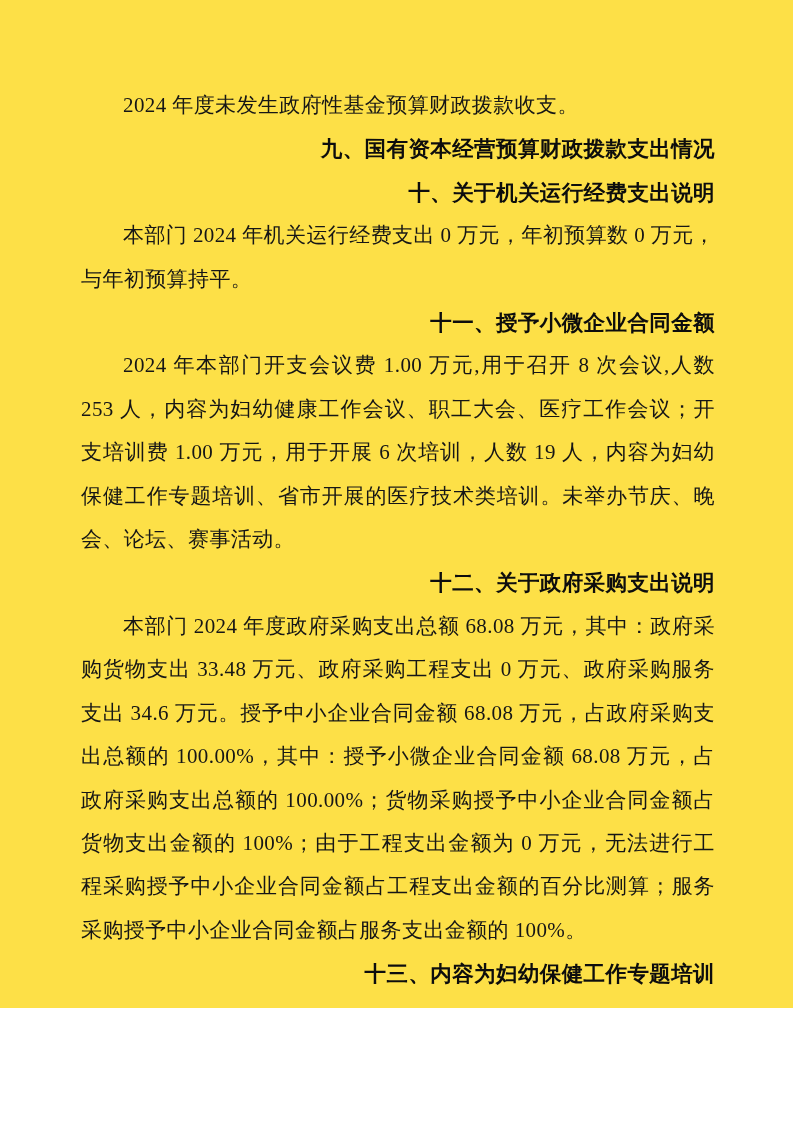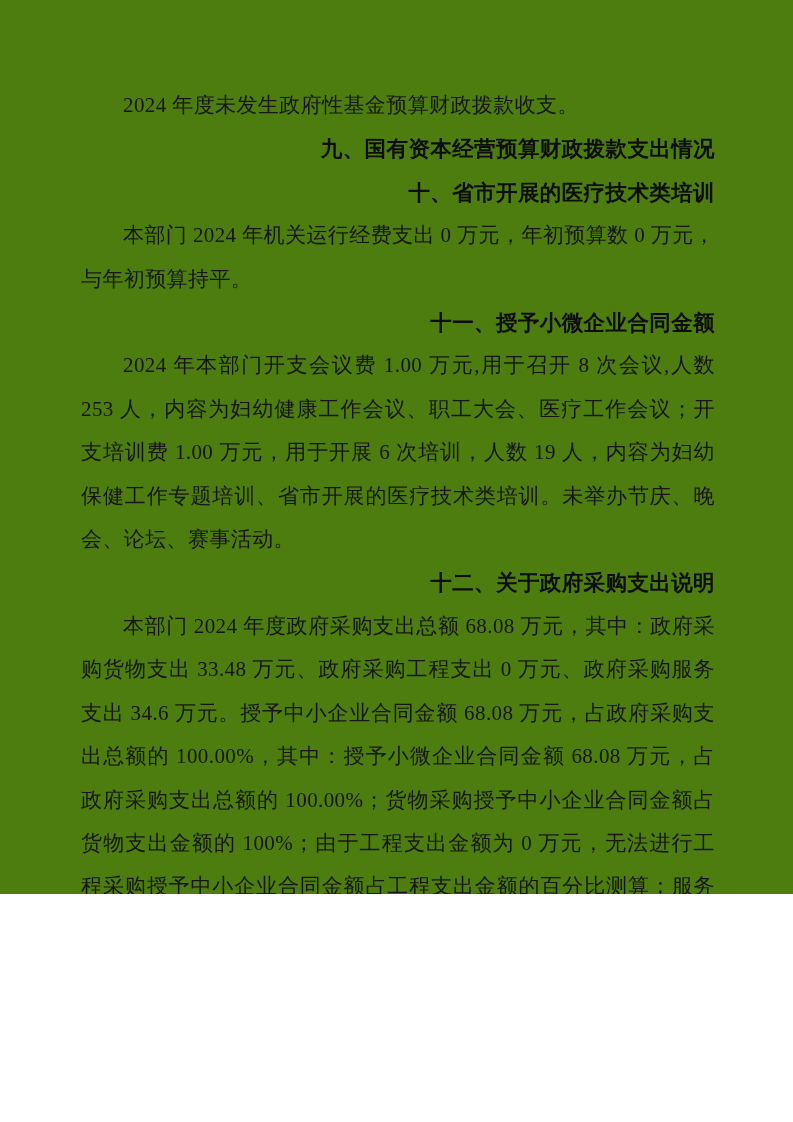--- a/index.html
+++ b/index.html
@@ -3,22 +3,22 @@
 <meta charset="utf-8">
 <style>
   html, body {
     margin: 0;
     padding: 0;
     background: #ffffff;
   }
   .page {
     position: relative;
     width: 793px;
-    height: 894px;
-    background: #4d7c0f;
+    height: 1008px;
+    background: #fde047;
     overflow: hidden;
     color: #161616;
   }
   .content {
     position: absolute;
     left: 81px;
     top: 84px;
     width: 634px;
   }
   .para, .heading {
@@ -54,21 +54,21 @@
   }
 </style>
 </head>
 <body>
 
 <div class="page">
   <div class="content">
 
   <p class="para">2024 年度未发生政府性基金预算财政拨款收支。</p>
       <p class="heading">九、国有资本经营预算财政拨款支出情况</p>
-      <p class="heading">十、省市开展的医疗技术类培训</p>
+      <p class="heading">十、关于机关运行经费支出说明</p>
       <p class="para">本部门 2024 年机关运行经费支出 0 万元，年初预算数 0 万元，与年初预算持平。</p>
       <p class="heading">十一、授予小微企业合同金额</p>
       <p class="para">2024 年本部门开支会议费 1.00 万元,用于召开 8 次会议,人数 253 人，内容为妇幼健康工作会议、职工大会、医疗工作会议；开支培训费 1.00 万元，用于开展 6 次培训，人数 19 人，内容为妇幼保健工作专题培训、省市开展的医疗技术类培训。未举办节庆、晚会、论坛、赛事活动。</p>
       <p class="heading">十二、关于政府采购支出说明</p>
       <p class="para">本部门 2024 年度政府采购支出总额 68.08 万元，其中：政府采购货物支出 33.48 万元、政府采购工程支出 0 万元、政府采购服务支出 34.6 万元。授予中小企业合同金额 68.08 万元，占政府采购支出总额的 100.00%，其中：授予小微企业合同金额 68.08 万元，占政府采购支出总额的 100.00%；货物采购授予中小企业合同金额占货物支出金额的 100%；由于工程支出金额为 0 万元，无法进行工程采购授予中小企业合同金额占工程支出金额的百分比测算；服务采购授予中小企业合同金额占服务支出金额的 100%。</p>
       <p class="heading">十三、内容为妇幼保健工作专题培训</p>
     </div>
   <div class="footer">- 13 -</div>
 </div>
 

